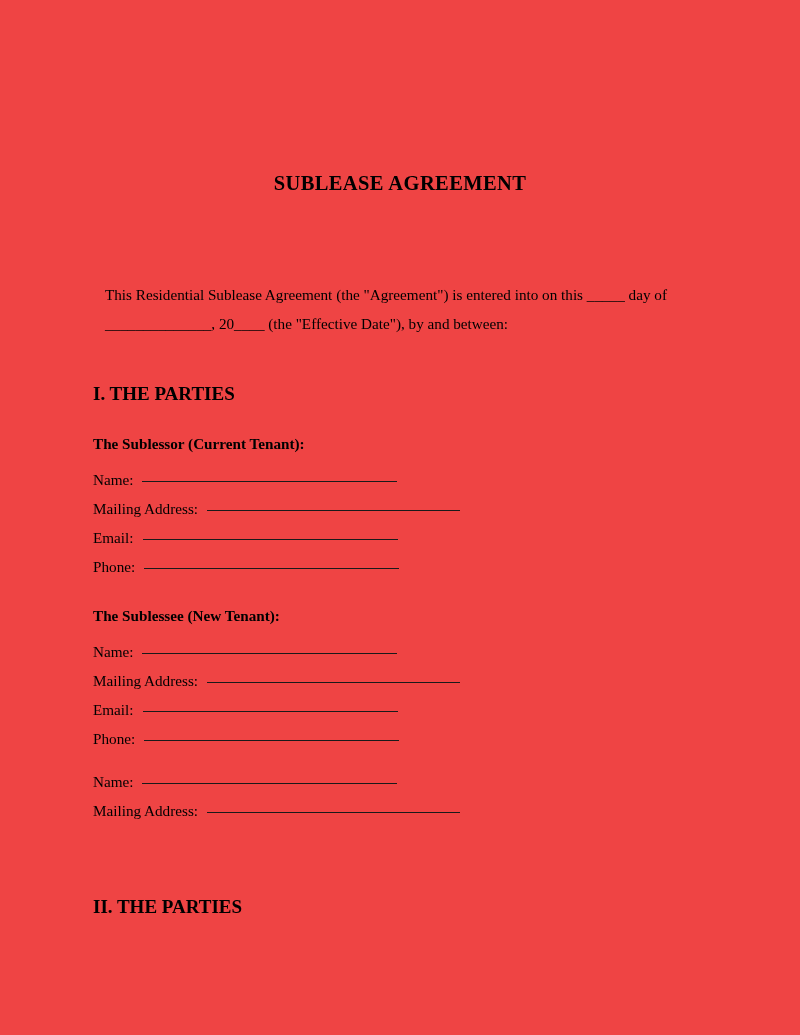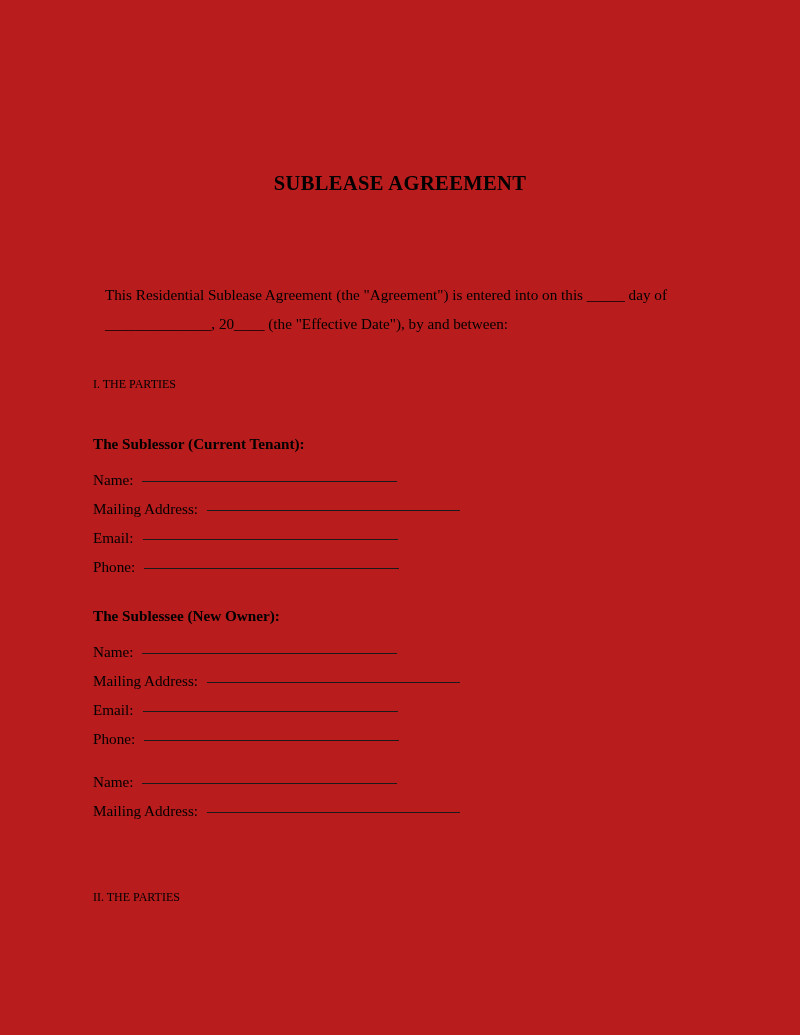--- a/index.html
+++ b/index.html
@@ -12,21 +12,21 @@
     height: 1035px;
     position: relative;
     font-family: "Liberation Serif", "DejaVu Serif", serif;
     color: #000000;
     overflow: hidden;
   }
 
   .page {
     position: absolute;
     inset: 0;
-    background: #b91c1c;
+    background: #ef4444;
   }
 
   
   .doc-title {
     position: absolute;
     left: 0;
     right: 0;
     top: 159px;
     text-align: center;
     font-size: 20.5px;
@@ -44,22 +44,22 @@
     font-size: 15.2px;
     line-height: 28.5px;
     text-align: left;
   }
   .intro .ln { display: block; white-space: pre; }
 
   
   .section-heading {
     position: absolute;
     left: 93px;
-    font-size: 12px;
-    font-weight: normal;
+    font-size: 19px;
+    font-weight: bold;
     line-height: 1;
     white-space: pre;
   }
   #heading-parties { top: 368px; }
   #heading-premises { top: 881px; }
 
   
   .party-block {
     position: absolute;
     left: 93px;
@@ -134,21 +134,21 @@
       <span class="field-rule rule-short"></span>
     </div>
 
     <div class="field-row">
       <span class="field-label">Phone:</span>
       <span class="field-rule rule-short"></span>
     </div>
   </div>
 
   <div class="party-block" id="block-sublessee">
-    <div class="party-title">The Sublessee (New Owner):</div>
+    <div class="party-title">The Sublessee (New Tenant):</div>
 
     <div class="field-row">
       <span class="field-label">Name:</span>
       <span class="field-rule rule-short"></span>
     </div>
 
     <div class="field-row">
       <span class="field-label">Mailing Address:</span>
       <span class="field-rule rule-long"></span>
     </div>

